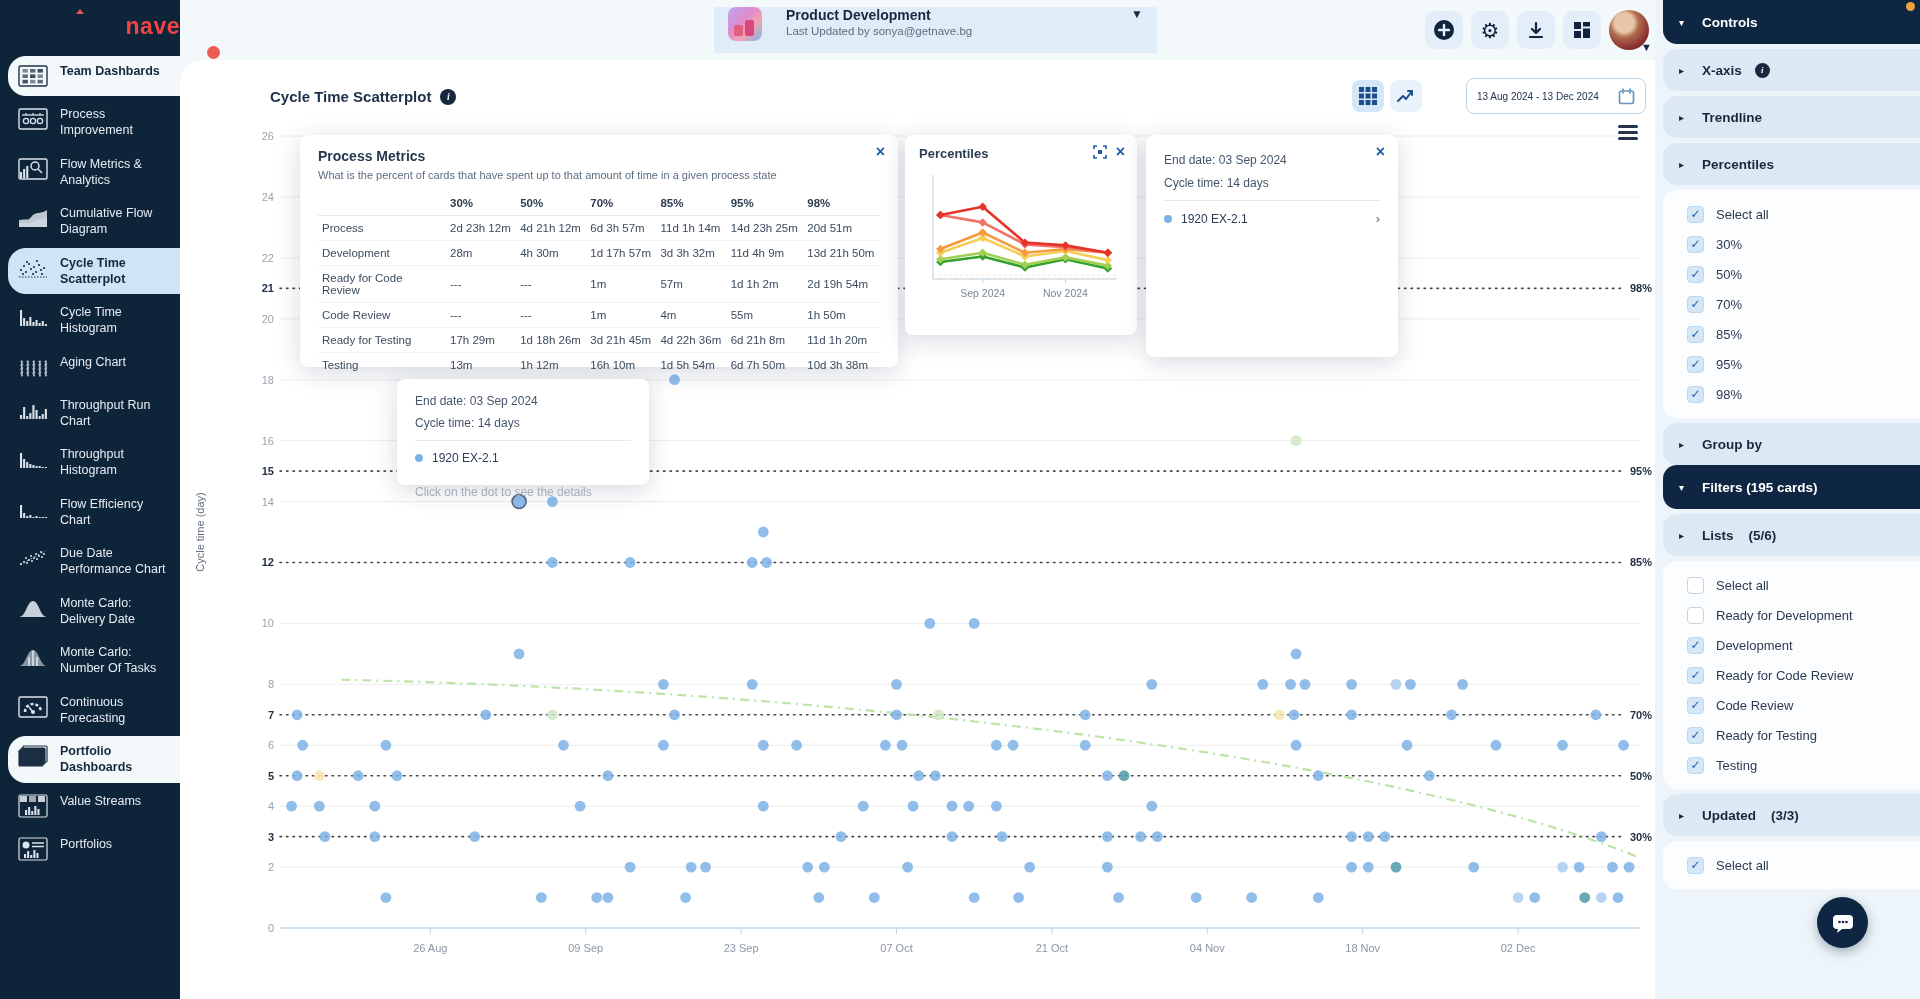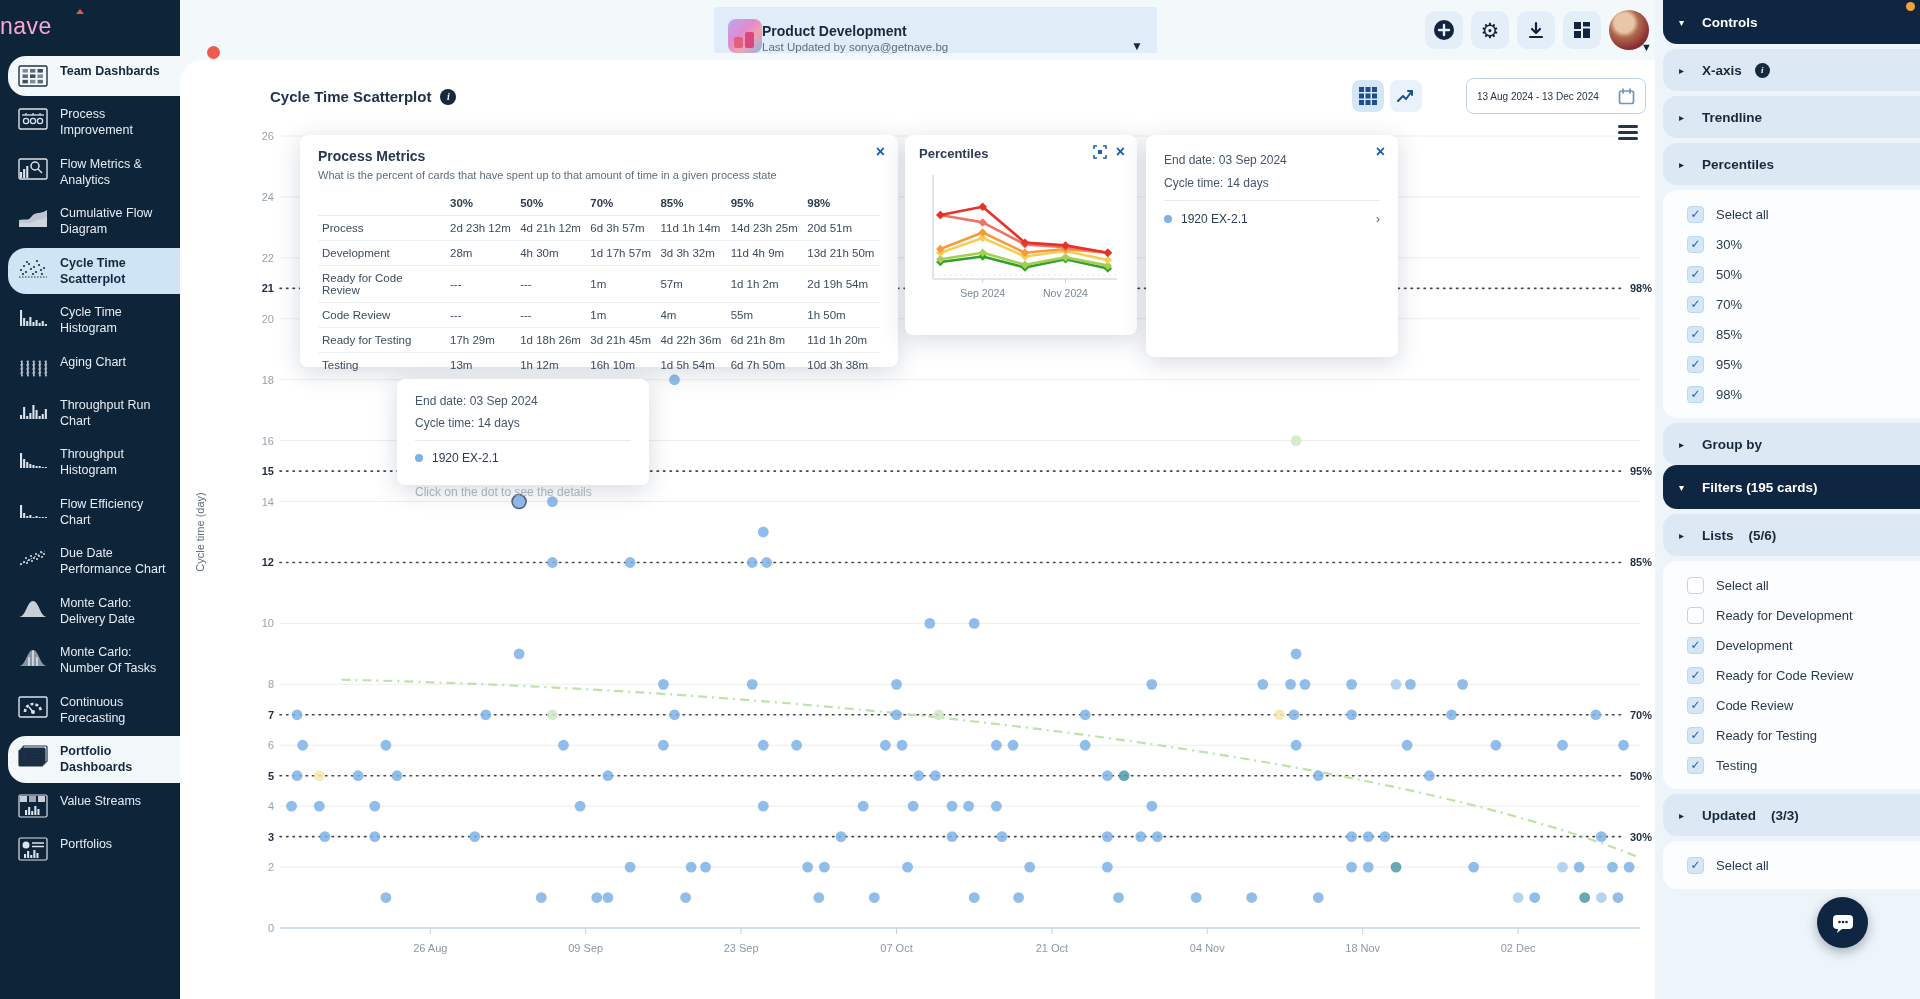--- a/index.html
+++ b/index.html
@@ -1,34 +1,34 @@
 <!DOCTYPE html>
 <html><head>
 <meta charset="utf-8">
 <style>
   *{margin:0;padding:0;box-sizing:border-box}
   html,body{width:1920px;height:999px;overflow:hidden}
   body{position:relative;font-family:"Liberation Sans","DejaVu Sans",sans-serif;background:#f3f8fb;color:#22354c}
 
   
   .sidebar{position:absolute;left:0;top:0;width:180px;height:999px;background:#0e2439;z-index:6}
-  .logo{position:relative;height:52px;display:flex;align-items:center;justify-content:flex-start;color:#f9a8d4;font-size:23px;font-weight:400;letter-spacing:.5px}
+  .logo{position:relative;height:52px;display:flex;align-items:center;justify-content:flex-end;color:#ef4444;font-size:23px;font-weight:700;letter-spacing:.5px}
   .logo-mark{position:absolute;top:9px;left:76px;width:0;height:0;border-left:4px solid transparent;border-right:4px solid transparent;border-bottom:5px solid #e2574c}
   .side-list{margin-top:4px}
   .side-item{display:flex;align-items:flex-start;gap:10px;margin:3px 0 3px 8px;padding:7px 6px 7px 8px;color:#e7edf4;font-size:12.5px;line-height:1.3;border-radius:18px 0 0 18px;cursor:pointer}
   .side-item .lbl{flex:1}
   .side-item.active-light{background:#f3f8fb;color:#14273f;font-weight:600}
   .side-item.active-blue{background:#cfe4f5;color:#14273f;font-weight:600}
   .side-icon{flex:0 0 34px;height:26px;display:flex;align-items:center;justify-content:center;color:inherit;opacity:.95}
   .rdot{position:absolute;left:207px;top:46px;width:13px;height:13px;border-radius:50%;background:#ec5b52;z-index:40}
   .odot{position:absolute;left:1906px;top:2px;width:9px;height:9px;border-radius:50%;background:#f0a23c;z-index:40}
 
   
   .topbar{position:absolute;left:180px;top:0;width:1475px;height:60px;background:#f3f8fb;z-index:4}
-  .board-pill{position:absolute;left:534px;top:7px;width:443px;height:46px;background:#e0ecf7;border-radius:2px;display:flex;align-items:flex-end;padding:0 14px;gap:0;cursor:pointer}
+  .board-pill{position:absolute;left:534px;top:7px;width:443px;height:46px;background:#e0ecf7;border-radius:2px;display:flex;align-items:flex-start;padding:0 14px;gap:24px;cursor:pointer}
   .board-icon{width:34px;height:34px;border-radius:8px;background:linear-gradient(135deg,#b9a8f0 0%,#e08bd0 40%,#f2a2b0 65%,#7fb7ec 100%);position:relative;overflow:hidden}
   .board-icon:before{content:"";position:absolute;left:6px;bottom:5px;width:9px;height:11px;background:#e2607f;border-radius:2px}
   .board-icon:after{content:"";position:absolute;left:17px;bottom:5px;width:9px;height:16px;background:#d9477c;border-radius:2px}
   .board-title{font-size:14px;font-weight:700;color:#16293f}
   .board-sub{font-size:11.5px;color:#5d6e80;margin-top:2px}
   .board-caret{margin-left:auto;color:#16293f;font-size:12px}
   .top-actions{position:absolute;right:6px;top:10px;display:flex;gap:8px;align-items:center}
   .icon-btn{width:38px;height:38px;border-radius:10px;background:#e3eef8;display:flex;align-items:center;justify-content:center;color:#12243d;cursor:pointer}
   .gear-glyph{font-size:21px;line-height:1;color:#12243d}
   .avatar{width:40px;height:40px;border-radius:50%;background:radial-gradient(circle at 38% 32%,#e8c6a8 0 26%,#b06a4e 40%,#8c2f33 70%,#571d26 100%);position:relative;cursor:pointer}

